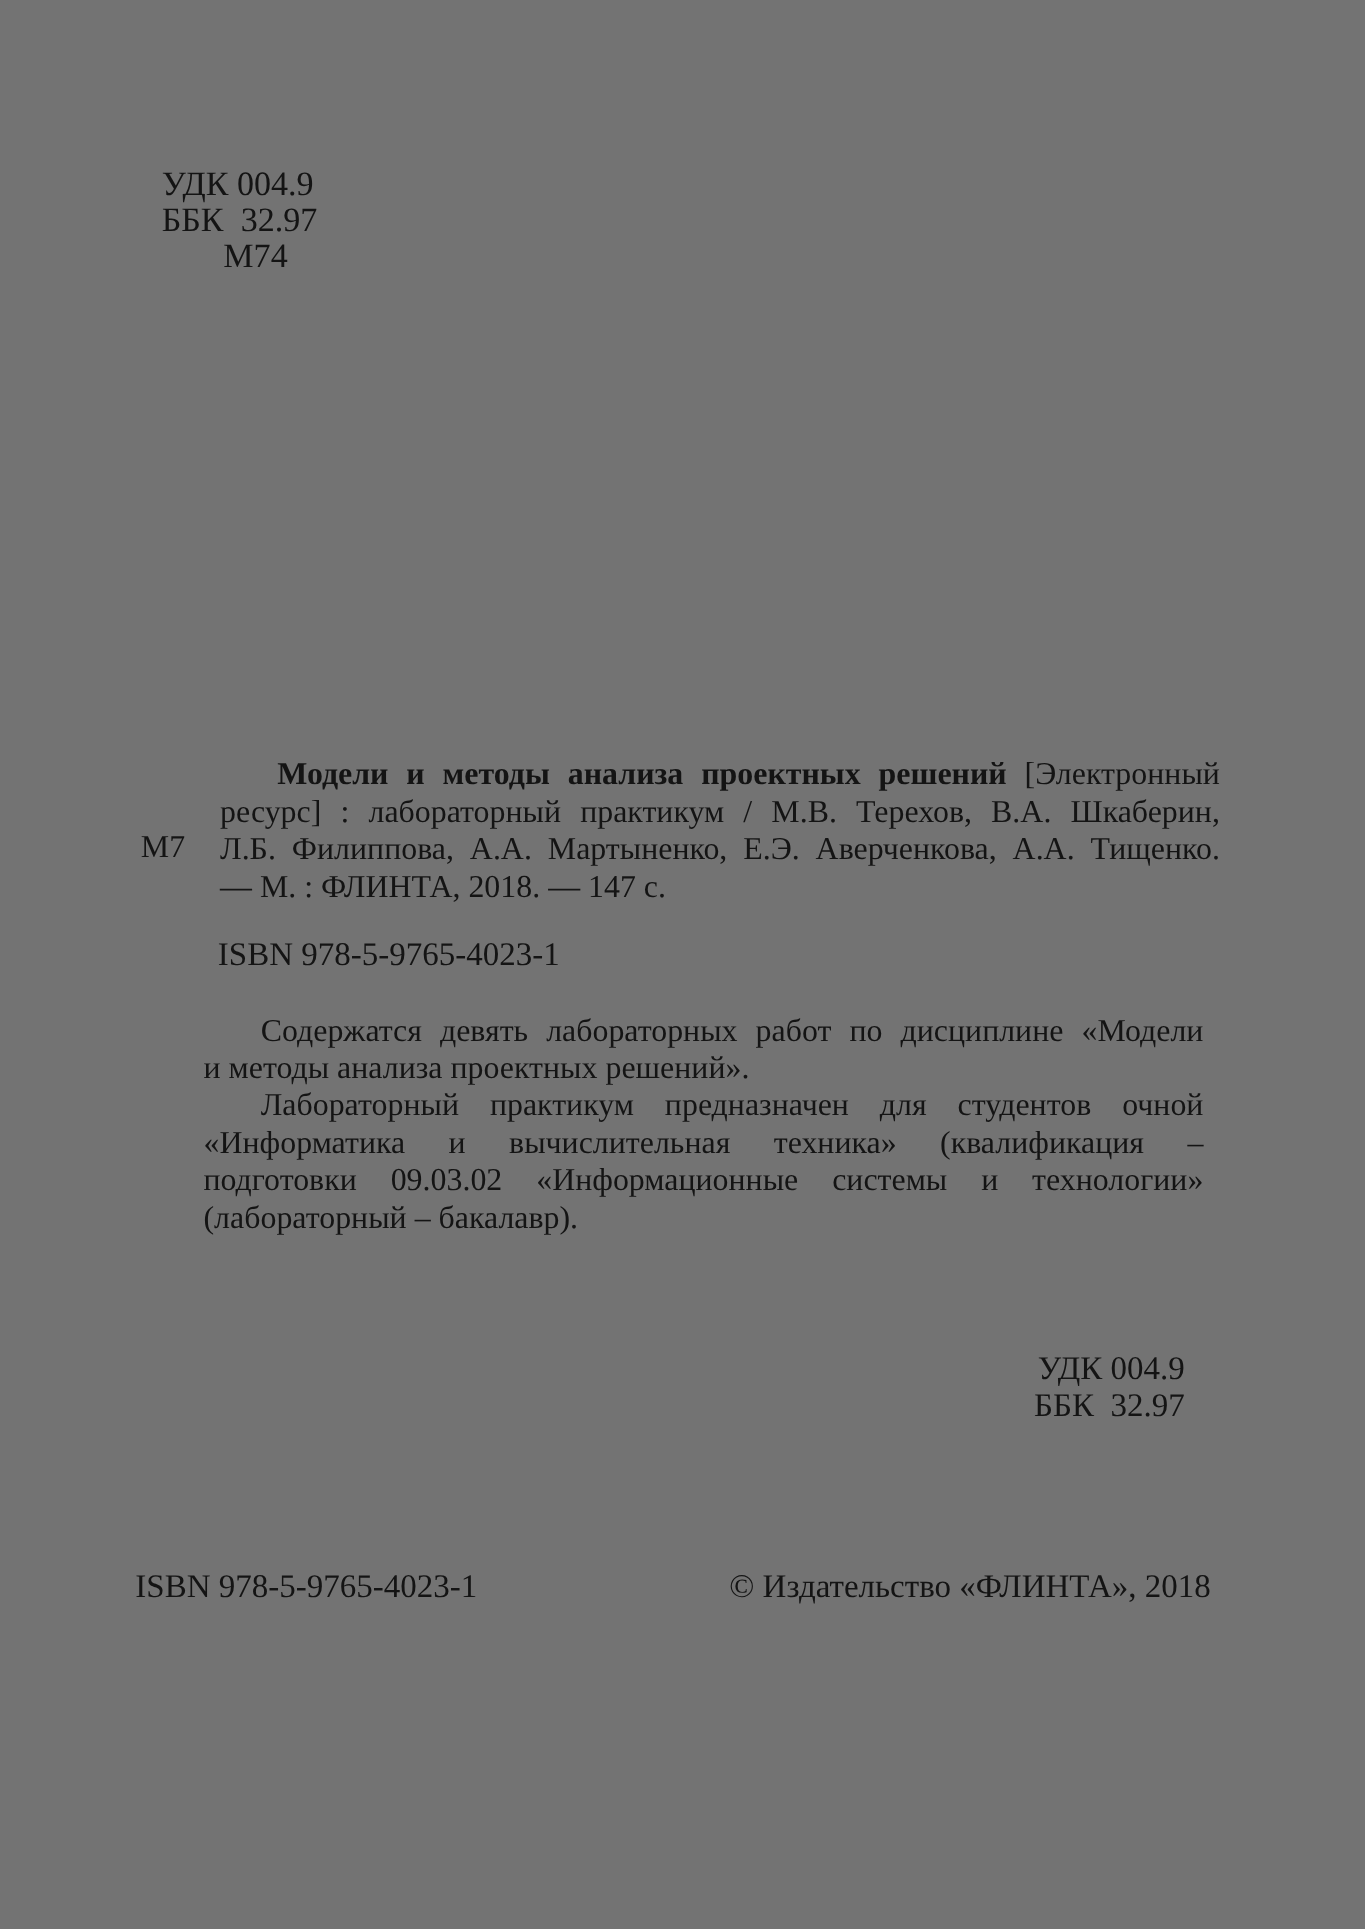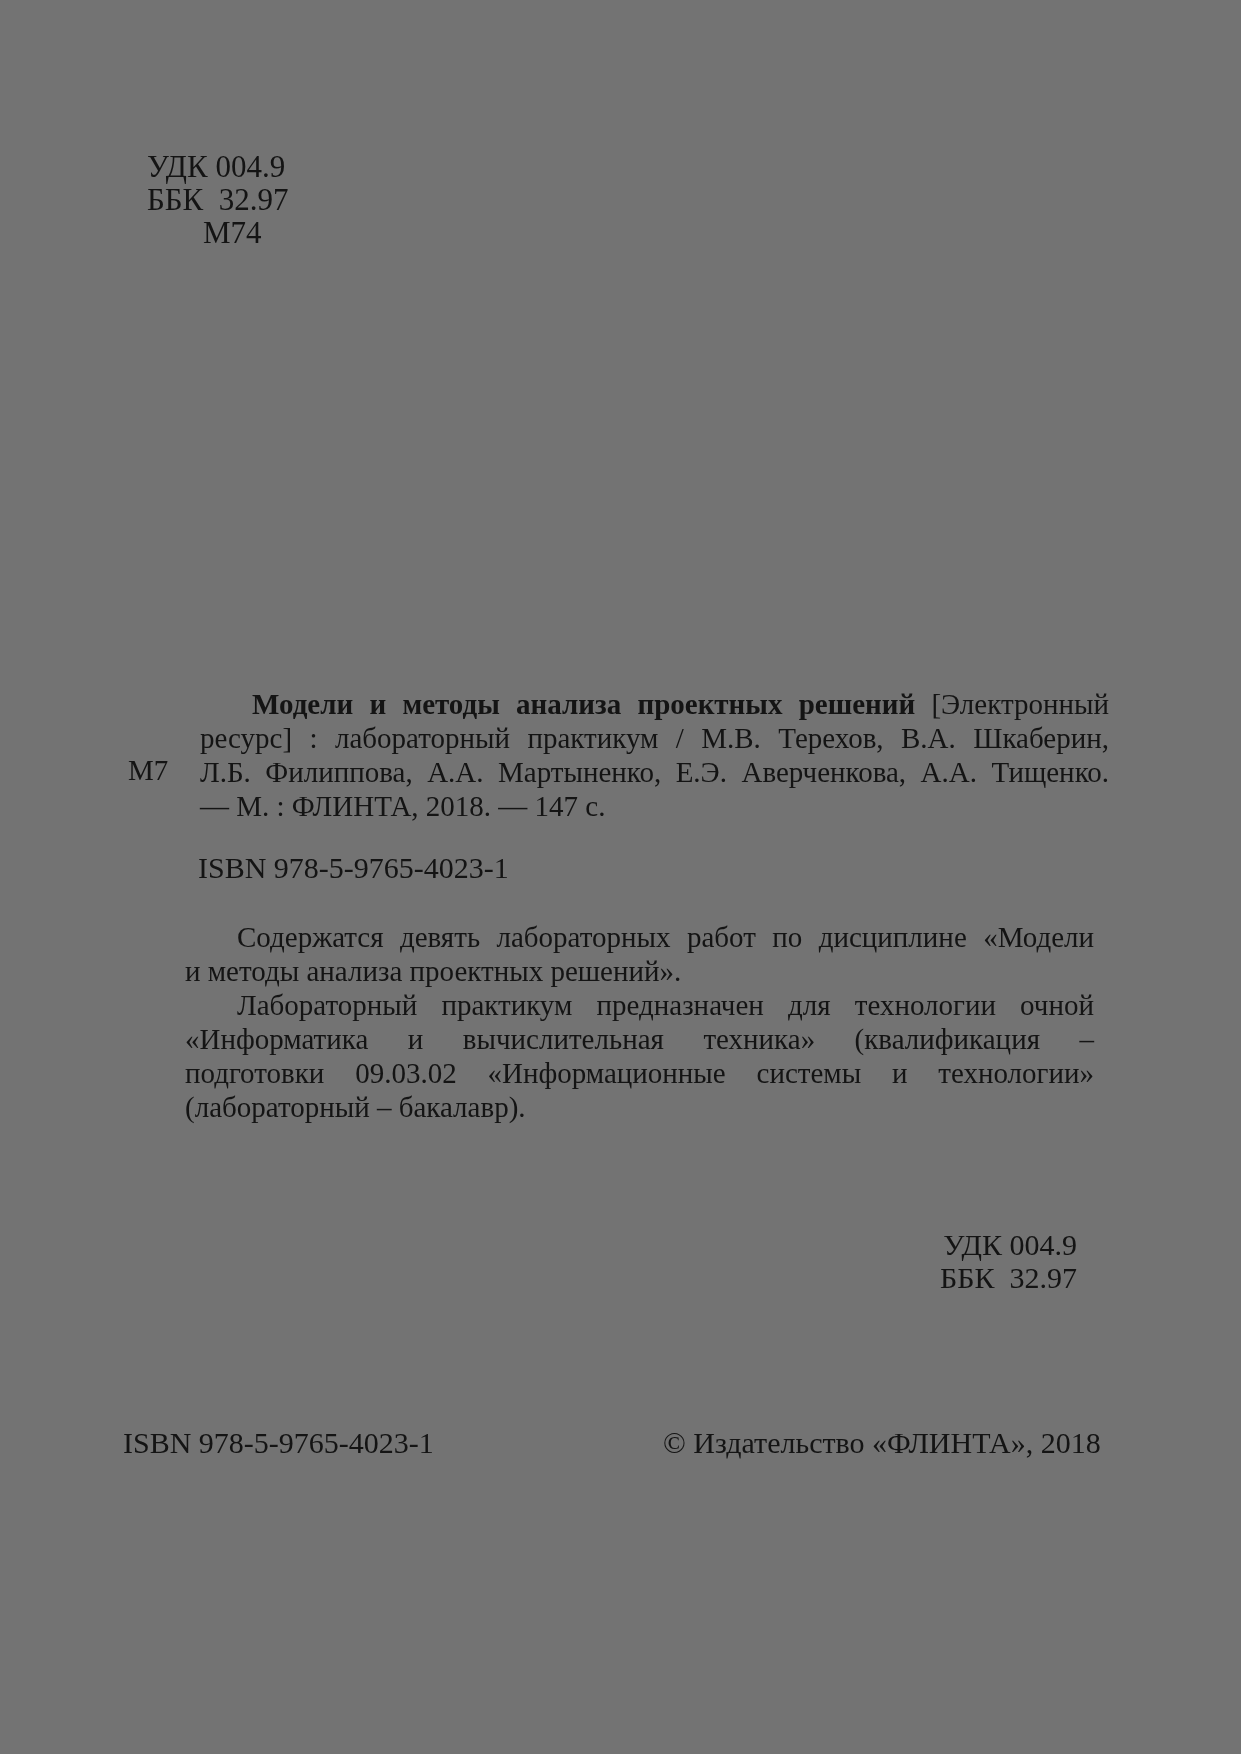--- a/index.html
+++ b/index.html
@@ -85,21 +85,21 @@
     <div class="jline">ресурс] : лабораторный практикум / М.В. Терехов, В.А. Шкаберин,</div>
     <div class="jline">Л.Б. Филиппова, А.А. Мартыненко, Е.Э. Аверченкова, А.А. Тищенко.</div>
     <div class="lline">— М. : ФЛИНТА, 2018. — 147 с.</div>
   </div>
 
   <div class="isbn-mid">ISBN 978-5-9765-4023-1</div>
 
   <div class="annotation">
     <div class="jline indent">Содержатся девять лабораторных работ по дисциплине «Модели</div>
     <div class="lline">и методы анализа проектных решений».</div>
-    <div class="jline indent">Лабораторный практикум предназначен для технологии очной</div>
+    <div class="jline indent">Лабораторный практикум предназначен для студентов очной</div>
     <div class="jline">«Информатика и вычислительная техника» (квалификация –</div>
     <div class="jline">подготовки 09.03.02 «Информационные системы и технологии»</div>
     <div class="lline">(лабораторный – бакалавр).</div>
   </div>
 
   <div class="codes-right">
     <div class="pre">УДК 004.9</div>
     <div class="pre">ББК  32.97</div>
   </div>
 

